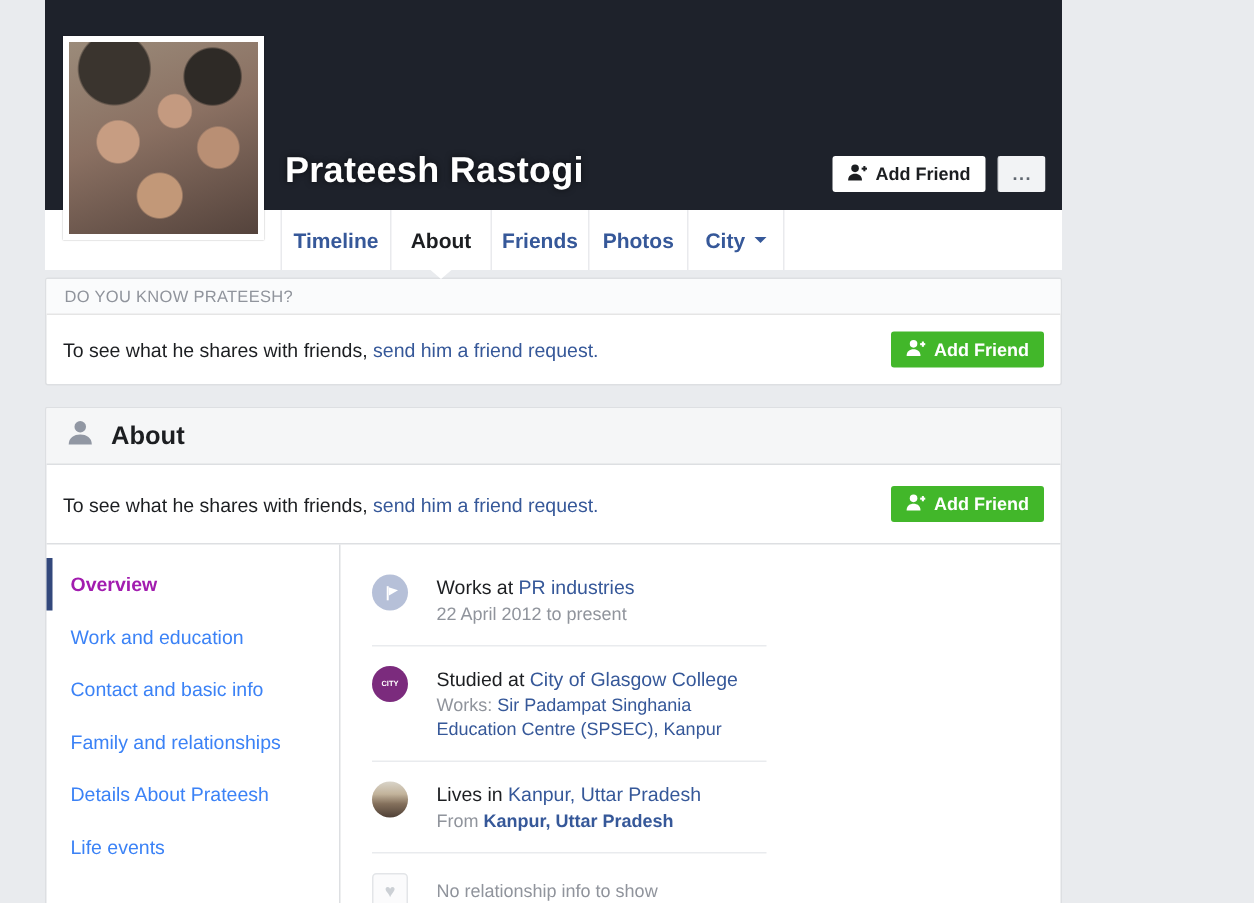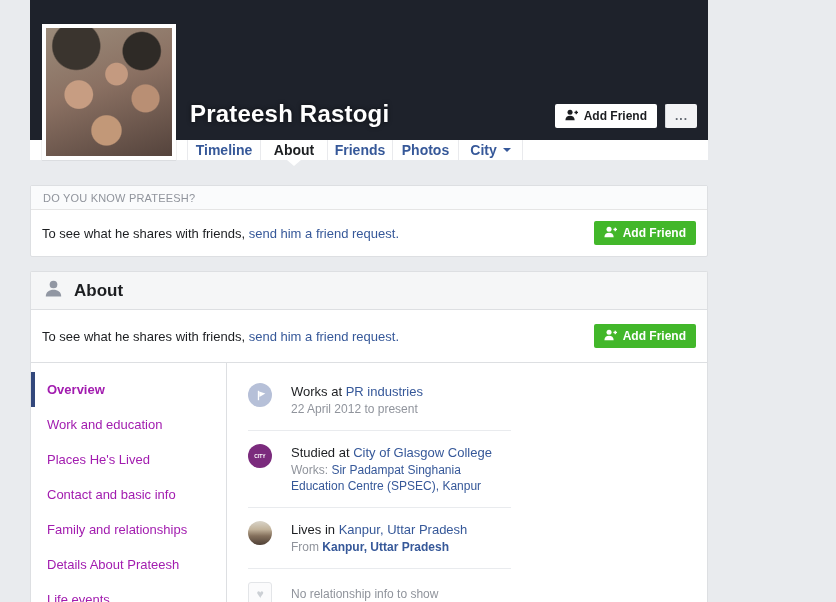--- a/index.html
+++ b/index.html
@@ -28,21 +28,21 @@
     font-family: inherit; white-space: nowrap;
   }
   .add-friend-top { margin-right: 8px; }
   .btn-group { display: flex; border-radius: 2px; overflow: hidden; }
   .btn-group .btn-light { border-radius: 0; }
   .more-btn {
     padding: 0 9px; background: #f2f3f5; border-left: 1px solid #d8dade;
     color: #616770; letter-spacing: 1px;
   }
 
-  .tabbar { display: flex; height: 20px; background: #fff; padding-left: 157px; }
+  .tabbar { display: flex; height: 40px; background: #fff; padding-left: 157px; }
   .tab {
     display: flex; align-items: center; justify-content: center;
     border-left: 1px solid #e9eaed; font-size: 14px; font-weight: bold;
     color: #365899; cursor: pointer; position: relative;
   }
   .tab:last-child { border-right: 1px solid #e9eaed; }
   .tab-timeline { width: 73px; } .tab-about { width: 67px; }
   .tab-friends { width: 65px; justify-content: center; } .tab-photos { width: 66px; } .tab-more { width: 65px; }
   .tab.active { color: #1c1e21; }
   .tab.active::after {
@@ -95,21 +95,21 @@
     background: #f5f6f7; border-bottom: 1px solid #dddfe2; padding: 0 12px;
     font-size: 17px; font-weight: bold; color: #1c1e21;
   }
   .friend-row {
     display: flex; align-items: center; justify-content: space-between;
     padding: 14px 11px; border-bottom: 1px solid #dddfe2;
     font-size: 13px; color: #1c1e21;
   }
   .columns { display: flex; align-items: stretch; min-height: 248px; }
   .about-nav { width: 196px; border-right: 1px solid #dddfe2; padding: 9px 0; }
-  .nav-item { padding: 10px 12px 10px 16px; font-size: 13px; color: #a21caf; cursor: pointer; }
+  .nav-item { padding: 10px 12px 10px 16px; font-size: 13px; color: #3b82f6; cursor: pointer; }
   .nav-item.active { border-left: 4px solid #33487c; padding-left: 12px; font-weight: bold; color: #a21caf; }
 
   .about-content { flex: 1; padding: 20px 0 0 21px; }
   .entry { display: flex; gap: 19px; padding: 13px 0; border-bottom: 1px solid #e9ebee; width: 263px; }
   .entry.first { padding-top: 0; }
   .entry.last { border-bottom: none; }
   .entry-icon {
     width: 24px; height: 24px; border-radius: 50%; flex-shrink: 0;
     display: flex; align-items: center; justify-content: center; overflow: hidden;
   }
@@ -227,21 +227,20 @@
           </svg>
         </span>
         <span>Add Friend</span>
       </button>
     </div>
 
     <div class="columns">
       <div class="about-nav">
         <div class="nav-item active">Overview</div>
         <div class="nav-item">Work and education</div>
-        <div class="nav-item">Places He's Lived</div>
         <div class="nav-item">Contact and basic info</div>
         <div class="nav-item">Family and relationships</div>
         <div class="nav-item">Details About Prateesh</div>
         <div class="nav-item">Life events</div>
       </div>
 
       <div class="about-content">
 
         <div class="entry first">
           <div class="entry-icon work-circle">

